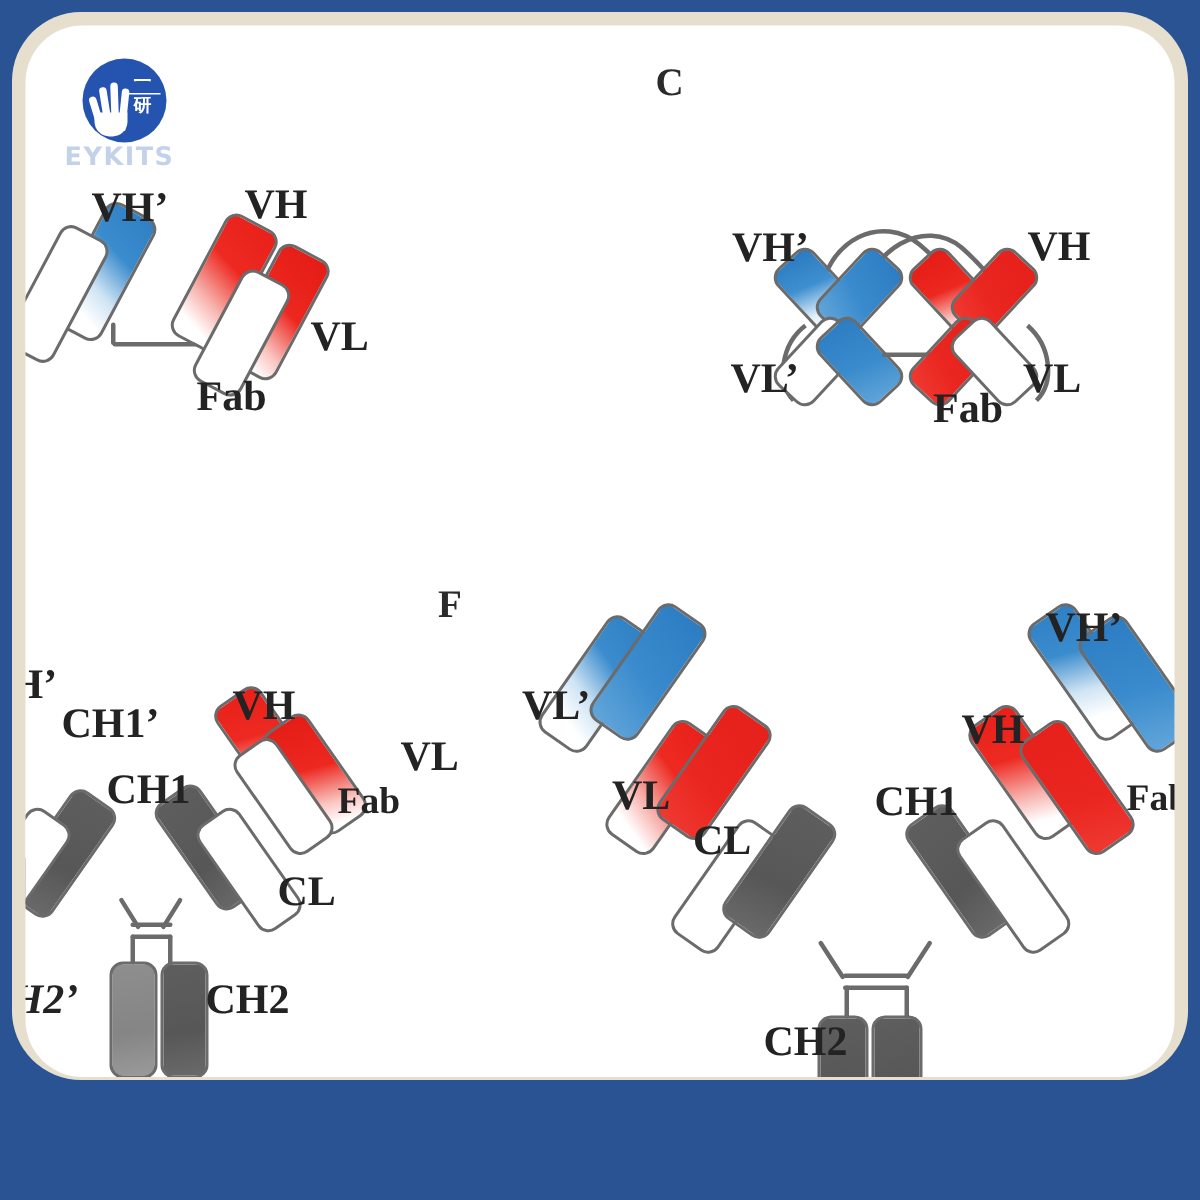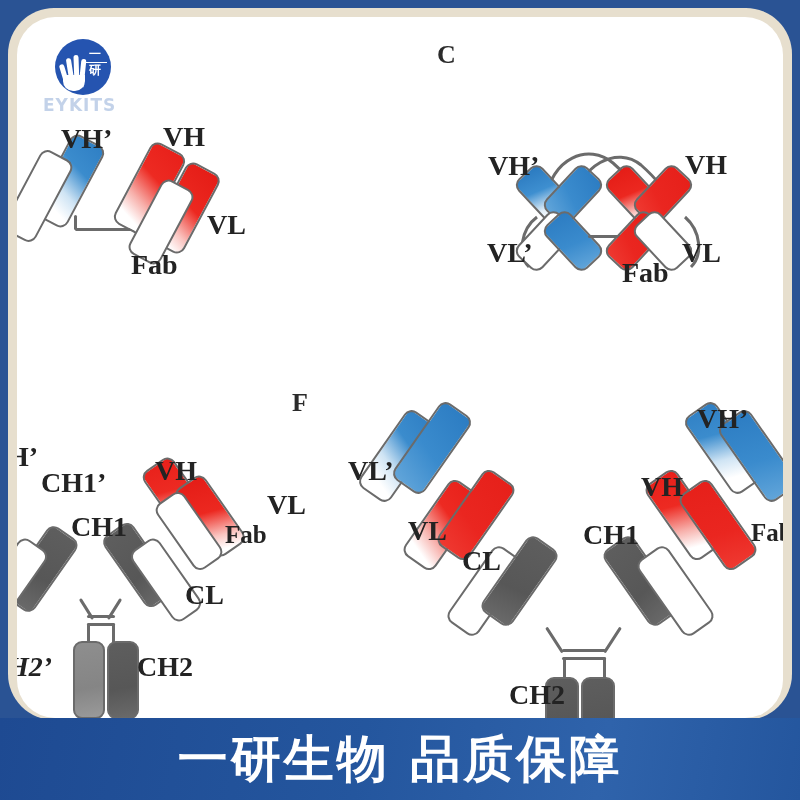--- a/index.html
+++ b/index.html
@@ -252,17 +252,14 @@
       <div class="dlab" style="left:445px; top:528px;">CL</div>
       <div class="dlab" style="left:566px; top:502px;">CH1</div>
       <div class="dlab" style="left:492px; top:662px;">CH2</div>
       <div class="dlab" style="left:624px; top:454px;">VH</div>
       <div class="dlab" style="left:680px; top:386px;">VH’</div>
       <div class="dlab sm" style="left:734px; top:502px;">Fab</div>
     </div>
 
   </div>
 
-  <div class="banner">
-    <div class="banner-text">一研生物 品质保障</div>
-  </div>
 
 </div>
 
 </body></html>

